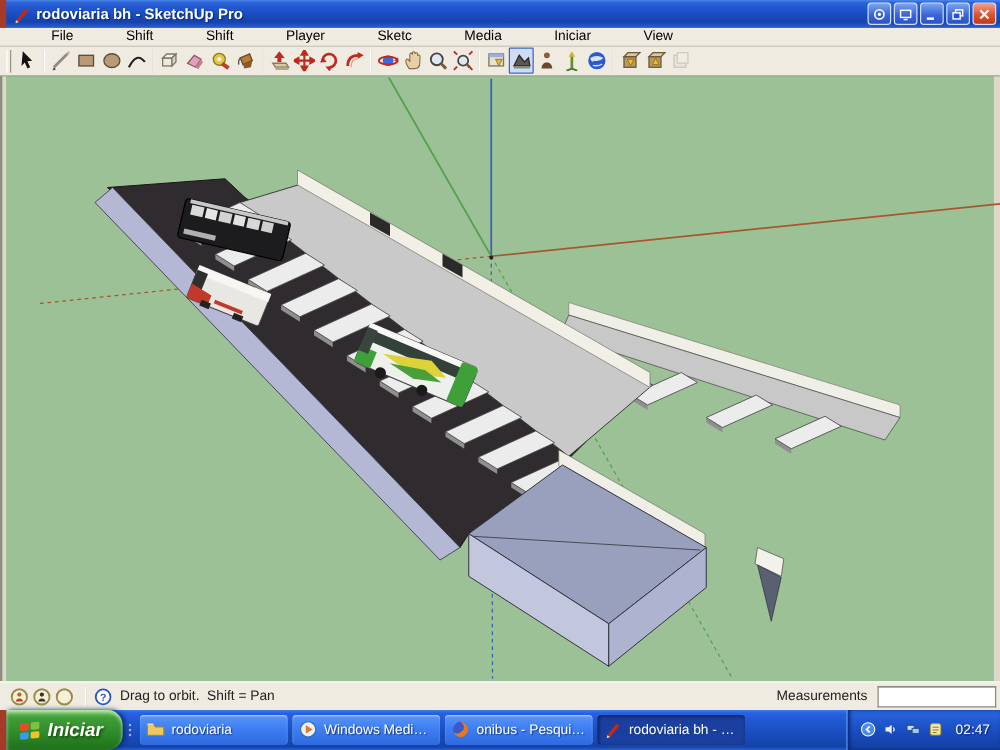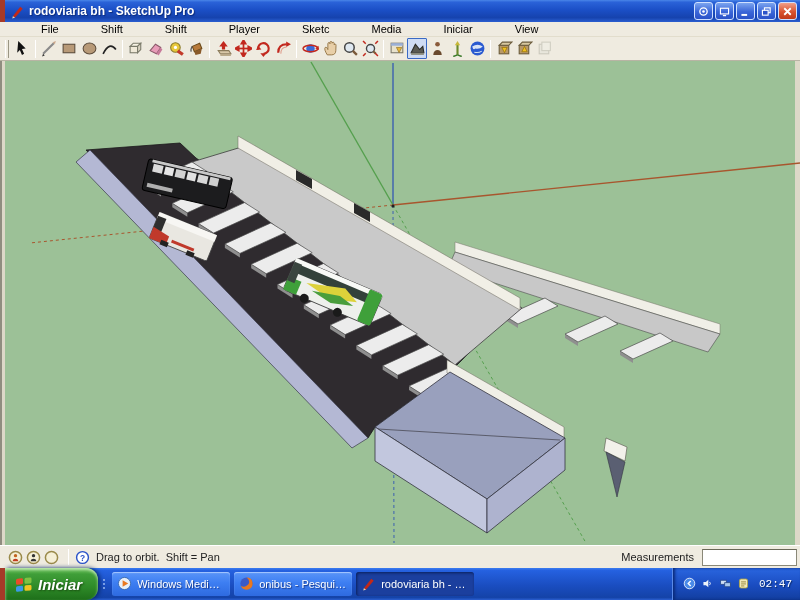--- a/index.html
+++ b/index.html
@@ -54,21 +54,21 @@
   .task-divider{width:6px;height:24px;margin:0 3px;display:flex;flex-direction:column;justify-content:center;gap:2px;}
   .task-divider i{display:block;width:2px;height:2px;background:#9ab8f0;border-radius:50%;margin:0 auto;}
   .task-btn{width:118px;height:24px;margin:0 2px;border-radius:3px;display:flex;align-items:center;gap:4px;
     padding:0 5px;background:linear-gradient(180deg,#5a95f8,#3d7ef2 45%,#2e6ae0);box-shadow:inset 0 1px 1px #a8c8ff;
     color:#fff;font-size:11px;cursor:pointer;overflow:hidden;}
   .task-btn .tlabel{white-space:nowrap;overflow:hidden;text-overflow:ellipsis;text-shadow:1px 1px 1px #1a3a8a;}
   .task-btn.active{background:#1b3f9e;box-shadow:inset 1px 1px 3px #0a1f5a;}
   .task-icon{width:16px;height:16px;flex:0 0 16px;display:inline-flex;}
   .tray{margin-left:auto;height:100%;display:flex;align-items:center;gap:3px;padding:0 8px 0 10px;
     background:linear-gradient(180deg,#2a66e0 0%,#1a4cc0 55%,#123e9e 100%);
-    border-left:1px solid #5a8ae8;box-shadow:inset 2px 0 3px #0a2a7a;font-family:Liberation Mono, monospace;}
+    border-left:1px solid #5a8ae8;box-shadow:inset 2px 0 3px #0a2a7a;}
   .tray-icon{width:15px;height:15px;display:inline-flex;cursor:pointer;}
   .clock{color:#fff;font-size:11px;margin-left:4px;text-shadow:1px 1px 1px #0a2a6a;}
 </style>
 </head>
 <body>
 
 <div class="titlebar">
   <div class="sliver"></div>
   <span class="app-icon" id="app-icon">
       <svg viewBox="0 0 16 16" width="15" height="15">
@@ -525,20 +525,29 @@
   </div>
   <div class="task-divider">
       <i></i>
       <i></i>
       <i></i>
     </div>
   <div id="task-buttons" style="display:flex">
       <div class="task-btn">
         <span class="task-icon">
           <svg viewBox="0 0 16 16" width="15" height="15">
+            <path d="M1 4 L6 4 L8 6 L15 6 L15 13 L1 13 Z" fill="#f0c860" stroke="#a8862a"></path>
+            <path d="M1 4 L1 3 L5.5 3 L7 4.5 L1 4.5 Z" fill="#f8dc8a"></path>
+          </svg>
+        </span>
+        <span class="tlabel">rodoviaria</span>
+      </div>
+      <div class="task-btn">
+        <span class="task-icon">
+          <svg viewBox="0 0 16 16" width="15" height="15">
             <circle cx="8" cy="8" r="6.5" fill="#e8f0f8" stroke="#3a6ab0"></circle>
             <polygon points="6,4.5 12,8 6,11.5" fill="#e87820"></polygon>
           </svg>
         </span>
         <span class="tlabel">Windows Media Player</span>
       </div>
       <div class="task-btn">
         <span class="task-icon">
           <svg viewBox="0 0 16 16" width="15" height="15">
             <circle cx="8" cy="8" r="6.5" fill="#3a5ac8"></circle>

